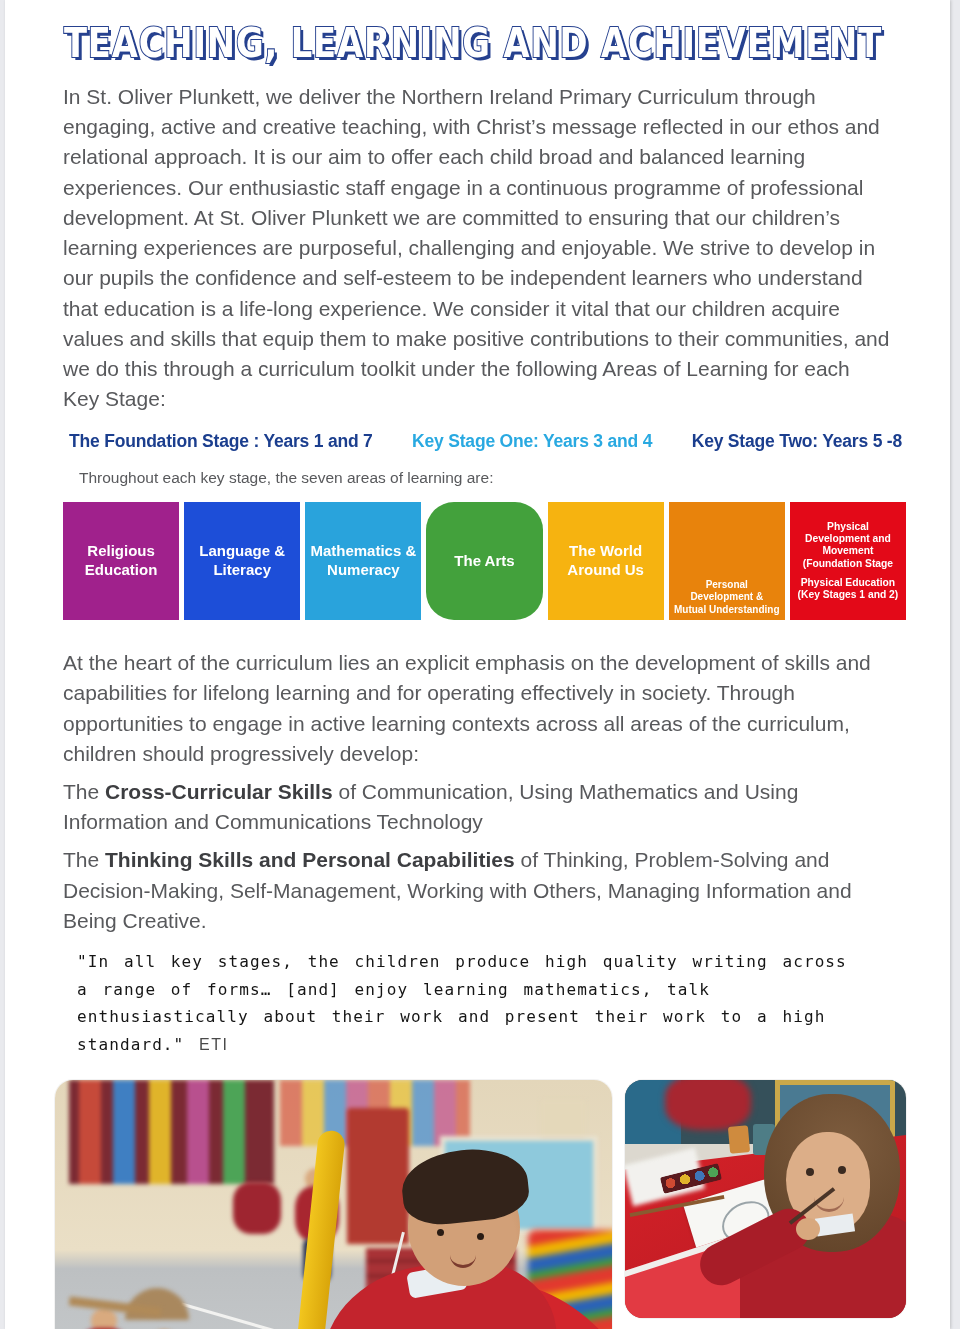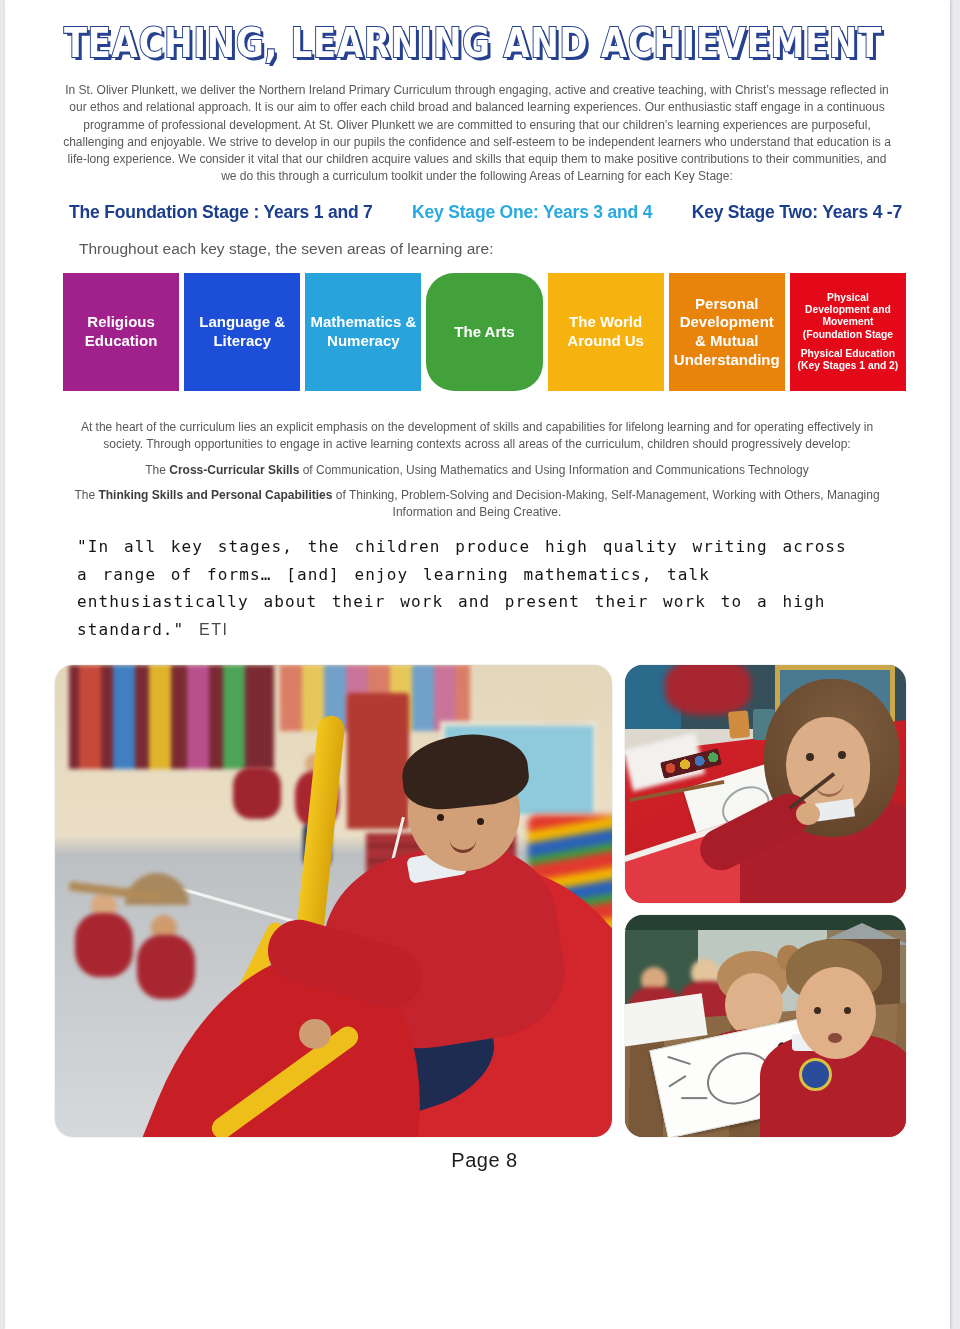--- a/index.html
+++ b/index.html
@@ -8,34 +8,34 @@
     box-shadow:1px 0 3px rgba(0,0,0,.18);}
   .content{margin:0 44px 0 58px;}
 
   
   .title-wrap{padding-top:16px;}
   .title-svg text{font-family:"DejaVu Sans",sans-serif;font-weight:bold;letter-spacing:1px;}
   .title-shadow{stroke-width:3px;}
   .title-main{fill:#ffffff;stroke-width:2.2px;paint-order:stroke;}
 
   
-  .para{font-size:12px;line-height:1.44;color:#58595c;margin:8px 15px 0 0;text-align:center;}
+  .para{font-size:21px;line-height:1.44;color:#58595c;margin:8px 15px 0 0;}
 
   
   .keystages{display:flex;justify-content:space-between;align-items:baseline;
     margin:16px 4px 0 6px;font-weight:bold;font-size:17.5px;letter-spacing:-0.2px;}
 
   .areas-intro{font-size:15.5px;color:#58595c;margin-top:17px;margin-left:16px;}
 
   
   .areas{display:flex;gap:5px;margin-top:11px;}
   .area-box{flex:1;height:118px;display:flex;flex-direction:column;justify-content:center;
     align-items:center;text-align:center;color:#fff;font-weight:bold;font-size:15px;
     line-height:1.25;padding:4px 5px;box-sizing:border-box;}
-  .area-box.small{font-size:15px;}
+  .area-box.small{font-size:10px;justify-content:flex-end;}
   .area-box.tiny{font-size:10.3px;line-height:1.18;}
   .area-box.tiny .l2{margin-top:7px;}
 
   .skills-para{margin-top:28px;}
   .skill-item{margin-top:8px;}
   .skill-item b{color:#3d3e41;}
 
   
   .quote{margin:12px 0 0 14px;width:790px;font-family:"DejaVu Sans Mono",monospace;
     font-size:16px;letter-spacing:1.1px;word-spacing:4px;line-height:1.72;color:#151515;}
@@ -195,21 +195,21 @@
         <text class="title-shadow" x="4" y="44" font-size="40" textLength="818" lengthAdjust="spacingAndGlyphs" style="fill: rgb(38, 65, 143);">TEACHING, LEARNING AND ACHIEVEMENT</text>
         <text class="title-main" x="1" y="41" font-size="40" textLength="818" lengthAdjust="spacingAndGlyphs" style="stroke: rgb(38, 65, 143);">TEACHING, LEARNING AND ACHIEVEMENT</text>
       </svg>
     </div>
 
     <p class="para">In St. Oliver Plunkett, we deliver the Northern Ireland Primary Curriculum through engaging, active and creative teaching, with Christ’s message reflected in our ethos and relational approach. It is our aim to offer each child broad and balanced learning experiences. Our enthusiastic staff engage in a continuous programme of professional development. At St. Oliver Plunkett we are committed to ensuring that our children’s learning experiences are purposeful, challenging and enjoyable. We strive to develop in our pupils the confidence and self-esteem to be independent learners who understand that education is a life-long experience. We consider it vital that our children acquire values and skills that equip them to make positive contributions to their communities, and we do this through a curriculum toolkit under the following Areas of Learning for each Key Stage:</p>
 
     <div class="keystages">
       <span style="color: rgb(27, 62, 142);">The Foundation Stage : Years 1 and 7</span>
       <span style="color: rgb(41, 169, 225);">Key Stage One: Years 3 and 4</span>
-      <span style="color: rgb(27, 62, 142);">Key Stage Two: Years 4 -7</span>
+      <span style="color: rgb(27, 62, 142);">Key Stage Two: Years 5 -8</span>
     </div>
 
     <p class="areas-intro">Throughout each key stage, the seven areas of learning are:</p>
 
     <div class="areas">
       <div class="area-box" style="background-color: rgb(160, 33, 140);">
         <span>Religious Education</span>
       </div>
       <div class="area-box" style="background-color: #1d4ed8;">
         <span>Language &amp; Literacy</span>

